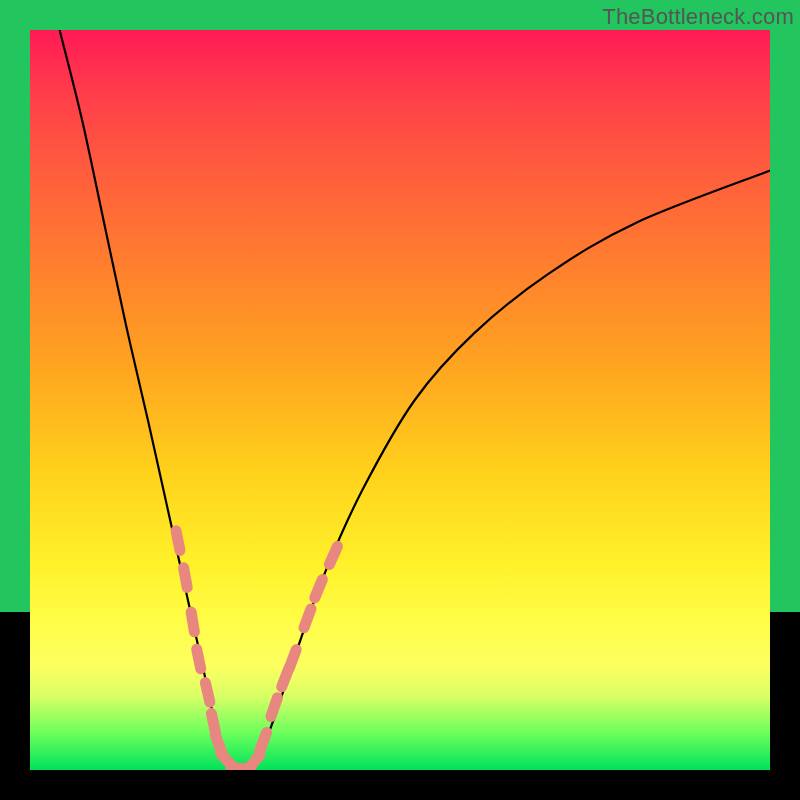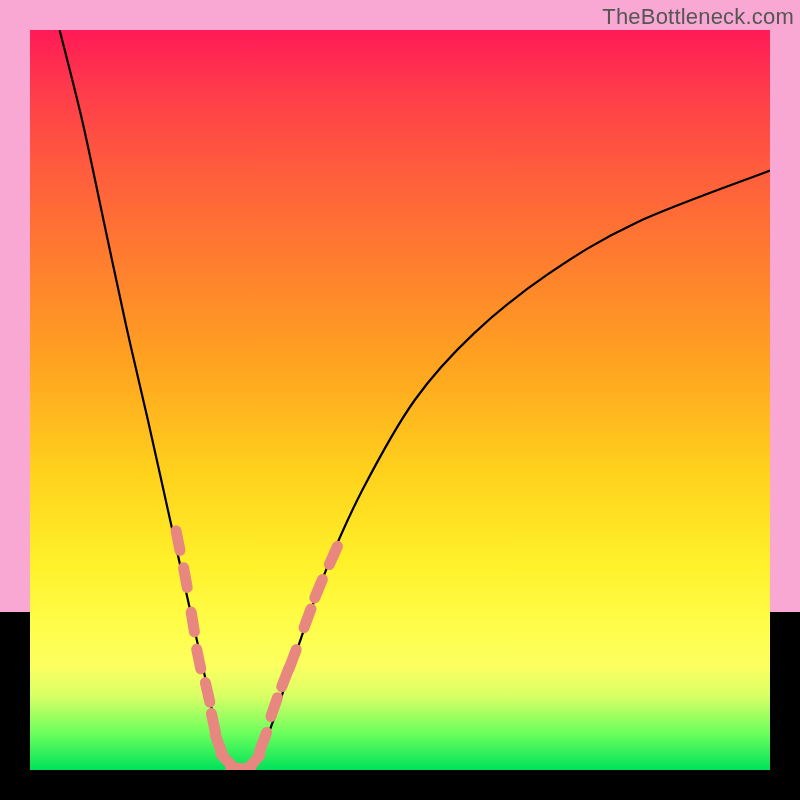--- a/index.html
+++ b/index.html
@@ -10,21 +10,21 @@
     overflow: hidden;
     background: #000;
     font-family: Arial, Helvetica, sans-serif;
   }
   .frame {
     position: absolute;
     top: 0;
     left: 0;
     width: 800px;
     height: 612px;
-    background: #f9a8d4;
+    background: #22c55e;
   }
   .plot-area {
     position: absolute;
     top: 30px;
     left: 30px;
     width: 740px;
     height: 740px;
     background: linear-gradient(to bottom,
       #ff1a56 0%,
       #ff3b4b 8%,

